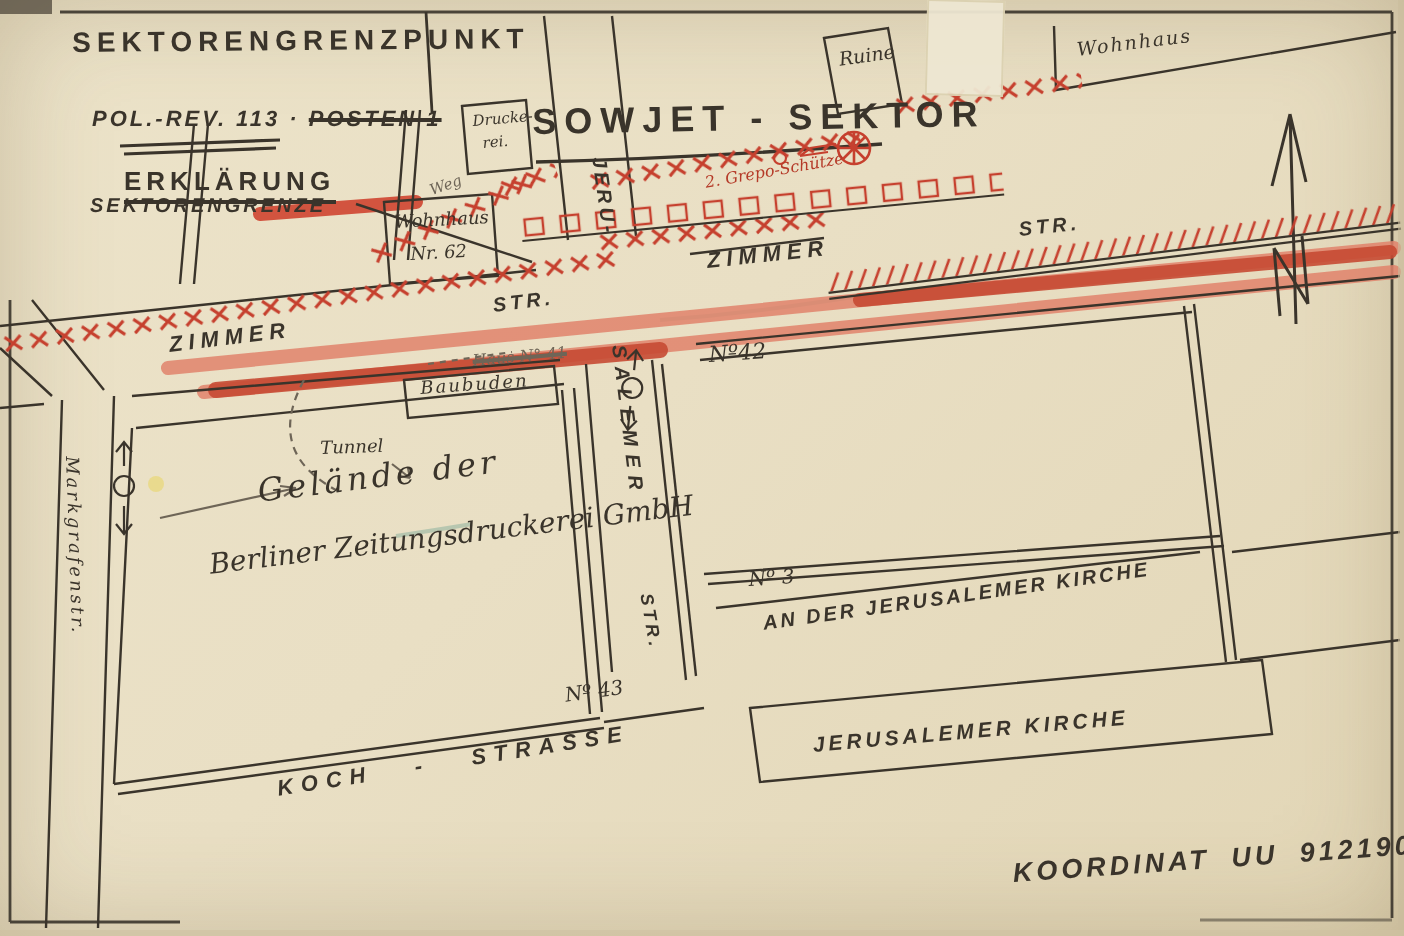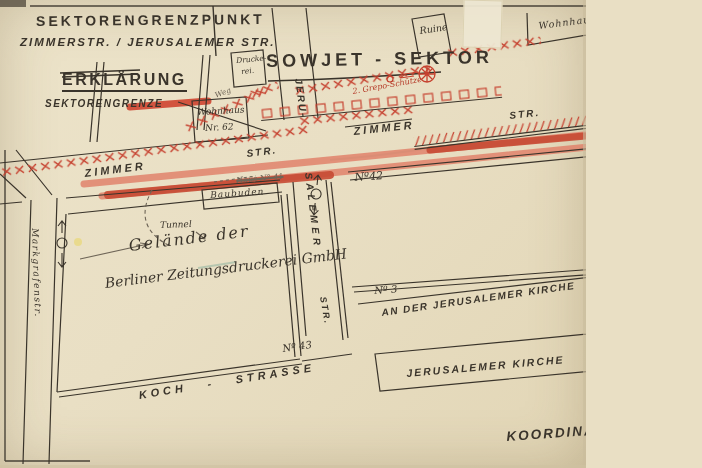--- a/index.html
+++ b/index.html
@@ -1,16 +1,16 @@
 <!DOCTYPE html>
 <html><head>
 <meta charset="utf-8">
 <style>
   html,body{margin:0;padding:0;background:#e9dfc4;}
-  #paper{position:relative;width:586px;height:468px;overflow:hidden;
+  #paper{position:relative;width:702px;height:468px;overflow:hidden;
          background:linear-gradient(135deg,#ece3c9 0%,#e9dfc4 45%,#e2d6b6 100%);
          box-shadow:inset 0 0 55px rgba(110,90,50,.28);
          font-family:"Liberation Sans",sans-serif;}
   svg{position:absolute;left:0;top:0;}
   .lbl{position:absolute;white-space:nowrap;transform-origin:0 0;color:#3a342b;line-height:1;}
   .caps{font-family:"Liberation Sans",sans-serif;font-weight:bold;}
   .hand{font-family:"DejaVu Serif",serif;font-style:italic;}
   .pencil{color:#6e6557;}
   .red{color:#b53a28;}
   .struck{text-decoration:line-through;text-decoration-thickness:2px;}
@@ -164,22 +164,25 @@
     </g>
   </g>
 </svg>
 
 <div class="tape"></div>
 <div class="corner-dark"></div>
 <div class="edge-r"></div>
 <div class="edge-b"></div>
 
 <div class="lbl caps" style="left:36px;top:14px;font-size:14px;letter-spacing:3px;transform:rotate(-.5deg);">SEKTORENGRENZPUNKT</div>
-<div class="lbl caps" style="left:20px;top:37px;font-size:11.5px;letter-spacing:2px;font-style:italic;">ZIMMERSTR. / JERUSALEMER STR.</div>
-<div class="lbl caps" style="left:62px;top:72px;font-size:16px;letter-spacing:2.5px;">
+<div class="lbl caps" style="left:46px;top:55px;font-size:11px;letter-spacing:1.5px;font-style:italic;">
+  <span>POL.-REV. 113 ·</span>
+  <span class="struck">POSTEN 1</span>
+</div>
+<div class="lbl caps" style="left:62px;top:84px;font-size:13px;letter-spacing:2.5px;">
   <span class="u-erkl">ERKLÄRUNG</span>
 </div>
 <div class="lbl caps" style="left:45px;top:99px;font-size:10px;letter-spacing:1.5px;font-style:italic;">SEKTORENGRENZE</div>
 
 <div class="lbl caps" style="left:266px;top:52px;font-size:18px;letter-spacing:4px;transform:rotate(-1deg);">SOWJET - SEKTOR</div>
 
 <div class="lbl hand" style="left:419px;top:26px;font-size:9.5px;transform:rotate(-8deg);">Ruine</div>
 <div class="lbl hand" style="left:538px;top:21px;font-size:9.5px;letter-spacing:1px;transform:rotate(-7deg);">Wohnhaus</div>
 <div class="lbl hand" style="left:197px;top:108px;font-size:9px;transform:rotate(-3deg);">Wohnhaus</div>
 <div class="lbl hand" style="left:205px;top:124px;font-size:9px;transform:rotate(-3deg);">Nr. 62</div>

